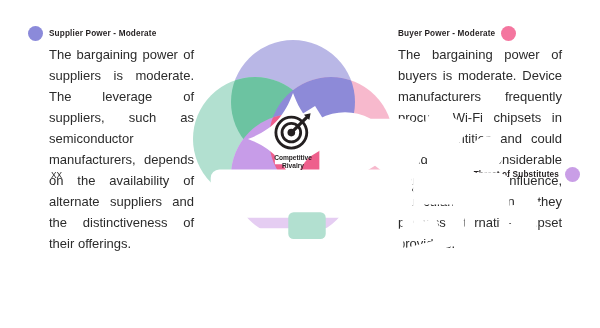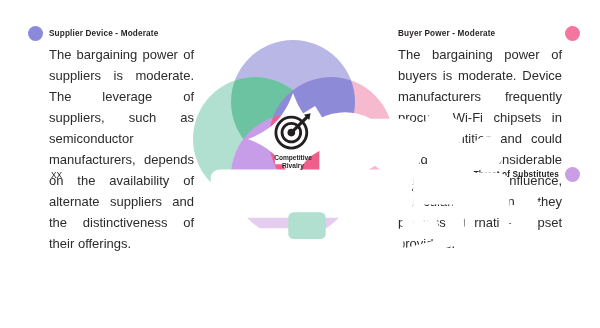--- a/index.html
+++ b/index.html
@@ -52,21 +52,21 @@
     text-justify: inter-word;
   }
 
   
   #blk-supplier { left: 28px; top: 26px; width: 182px; }
   #blk-supplier .block-head { padding-left: 0; }
   #blk-supplier .block-body { padding-left: 21px; width: 166px; }
 
   
   #blk-buyer { left: 398px; top: 26px; width: 182px; text-align: right; }
-  #blk-buyer .block-head { justify-content: space-between; }
+  #blk-buyer .block-head { justify-content: flex-start; }
   #blk-buyer .block-body { text-align: justify; width: 164px; margin-left: 0; }
 
   
   #blk-entrants { left: 30px; top: 167px; width: 190px; }
   #blk-entrants .xx { font-size: 8.4px; color: #2b2b2b; padding-left: 21px; margin-top: 3px; }
 
   
   #blk-subs { left: 390px; top: 167px; width: 190px; }
   #blk-subs .block-head { justify-content: flex-end; }
   #blk-subs .xx { font-size: 8.4px; color: #2b2b2b; margin-top: 3px; padding-left: 14px; }
@@ -114,21 +114,21 @@
   }
 </style>
 </head>
 <body>
 
 <div id="canvas">
 
   <div class="block" id="blk-supplier">
     <div class="block-head">
       <span class="bullet" id="bul-supplier" style="background: rgb(139, 138, 218);"></span>
-      <span class="block-title">Supplier Device - Moderate</span>
+      <span class="block-title">Supplier Power - Moderate</span>
     </div>
     <div class="block-body">The bargaining power of suppliers is moderate. The leverage of suppliers, such as semiconductor manufacturers, depends on the availability of alternate suppliers and the distinctiveness of their offerings.</div>
   </div>
 
   <div class="block" id="blk-buyer">
     <div class="block-head">
       <span class="block-title">Buyer Power - Moderate</span>
       <span class="bullet" id="bul-buyer" style="background: rgb(244, 118, 159);"></span>
     </div>
     <div class="block-body">The bargaining power of buyers is moderate. Device manufacturers frequently procure Wi-Fi chipsets in large quantities and could wield considerable bargaining influence, particularly when they possess alternative chipset providers.</div>

